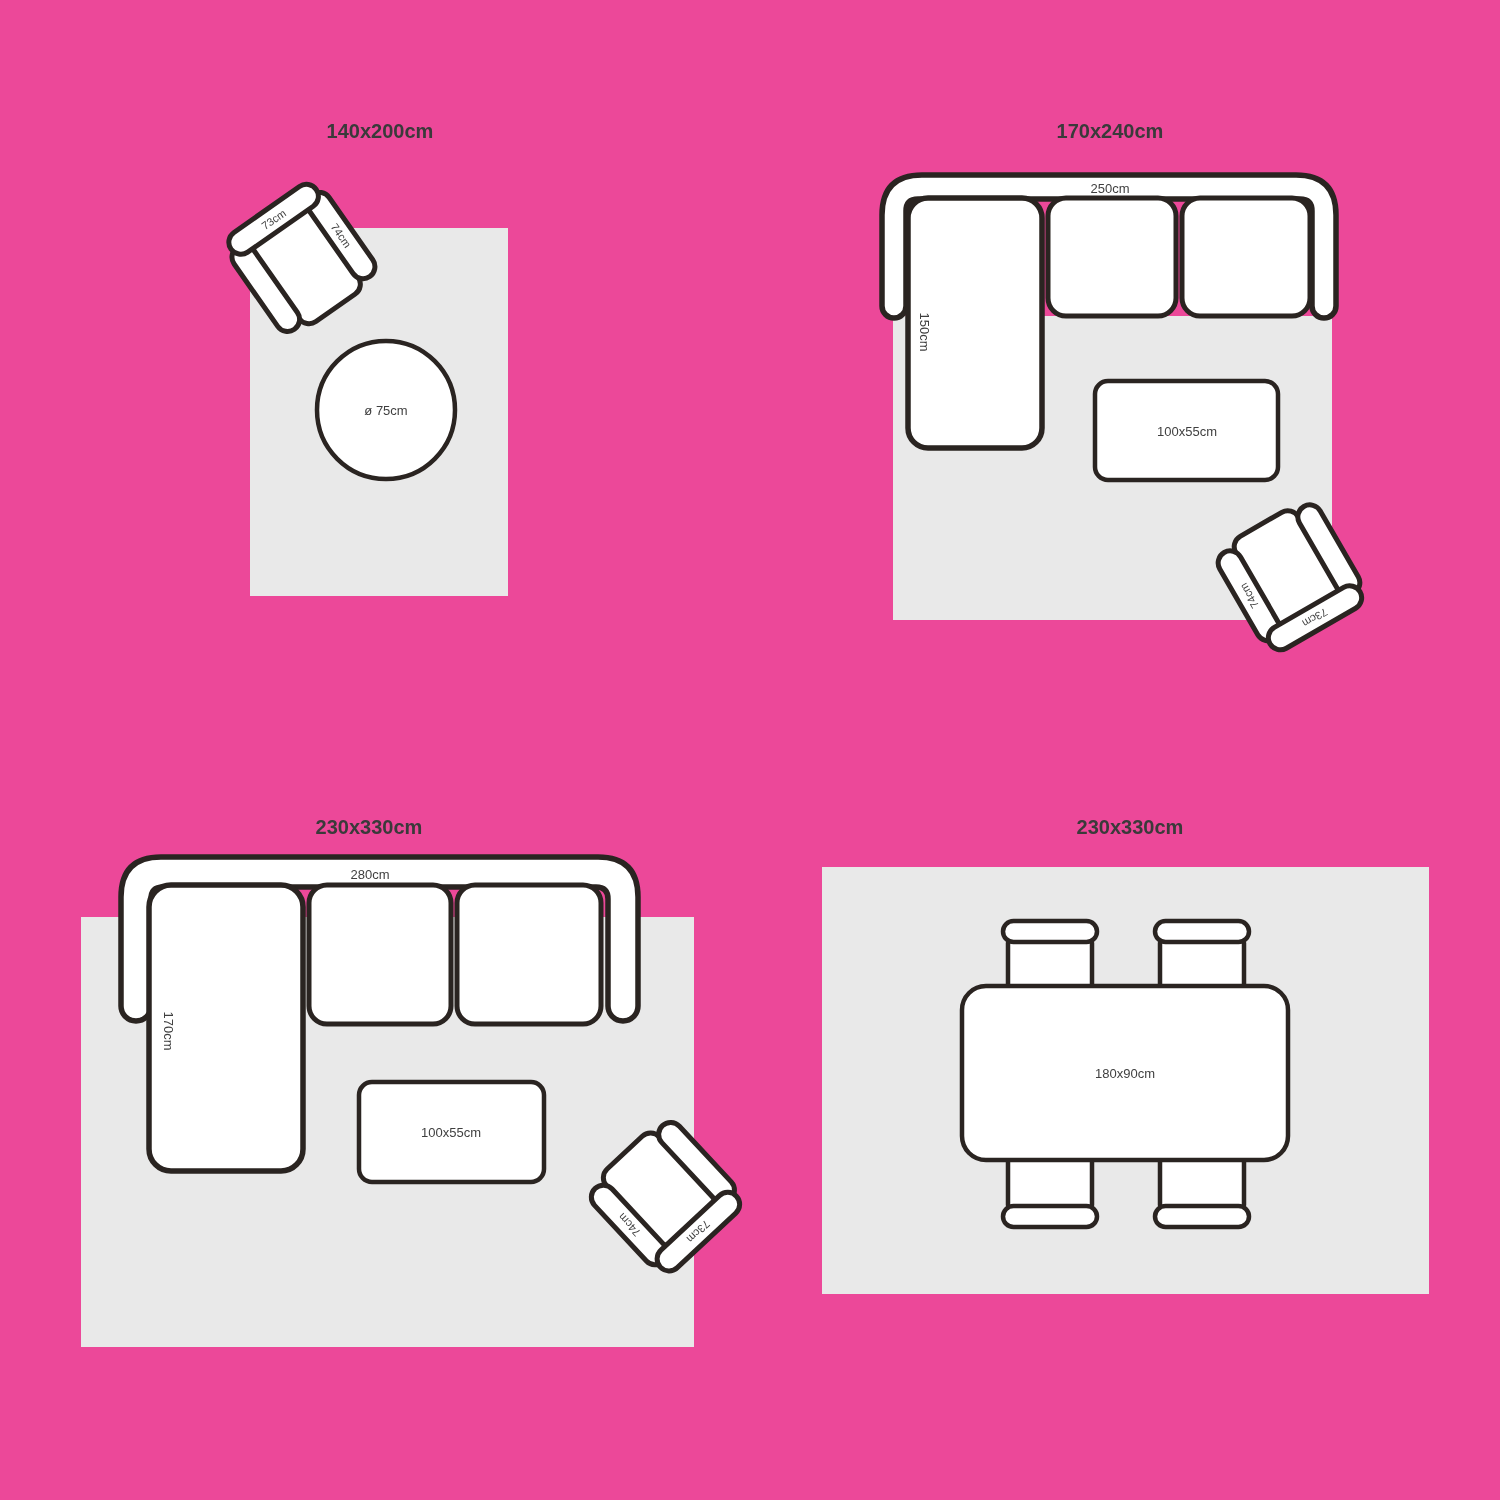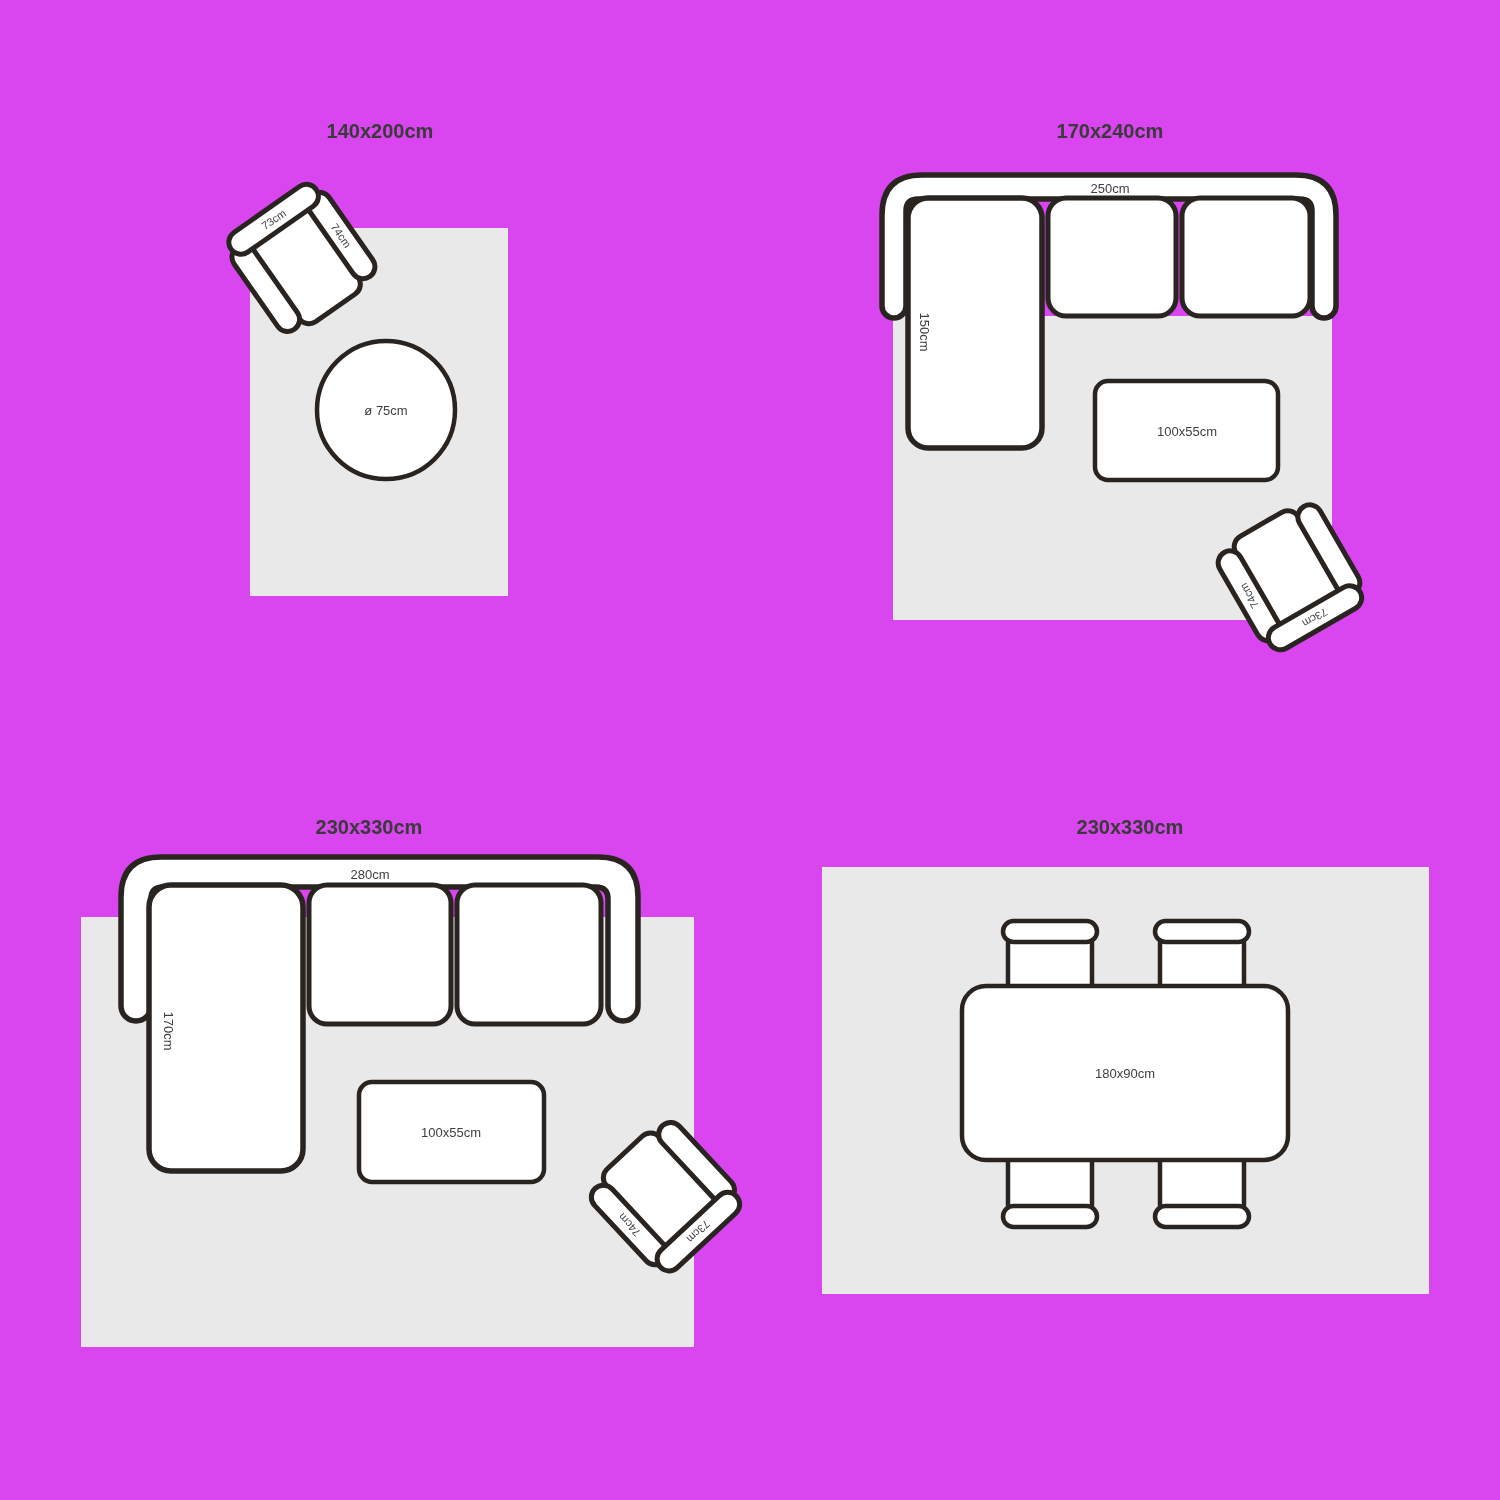--- a/index.html
+++ b/index.html
@@ -1,20 +1,20 @@
 <!DOCTYPE html>
 <html><head>
 <meta charset="utf-8">
 <style>
   html, body { margin: 0; padding: 0; background: #ffffff; }
   .canvas {
     position: relative;
     width: 1500px;
     height: 1500px;
-    background: #d946ef;
+    background: #ec4899;
     font-family: "Liberation Sans", sans-serif;
   }
   svg { display: block; }
   .q-title {
     font-family: "Liberation Sans", sans-serif;
     font-size: 20px;
     font-weight: 700;
     fill: #3a3a3a;
     text-anchor: middle;
   }

